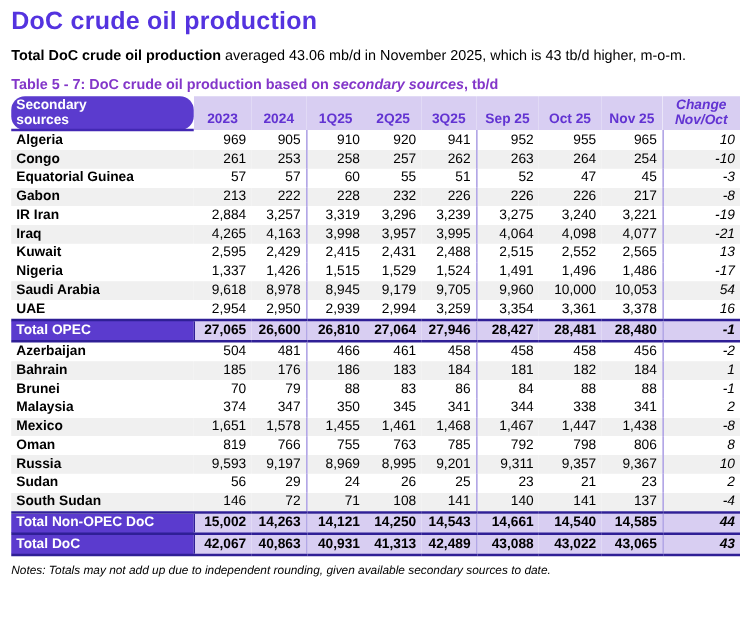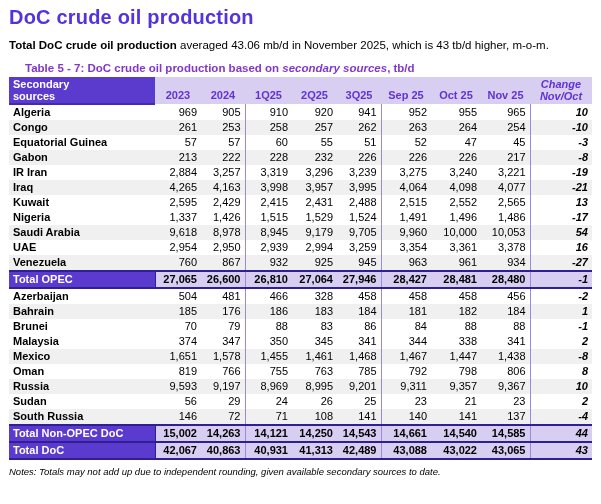--- a/index.html
+++ b/index.html
@@ -15,44 +15,45 @@
   }
   .page{padding:5px 9px 0 9px;}
   .title{
     font-size:20px;font-weight:bold;color:var(--title);
     margin:0 0 9px 0;line-height:24px;letter-spacing:0.2px;
   }
   .summary{font-size:11.5px;line-height:14px;margin:0 0 10px 0;}
   .summary .b{font-weight:bold;}
   .caption{
     font-size:11.5px;font-weight:bold;color:var(--caption);
-    margin:0 0 2px 16px;line-height:13px;
+    margin:0 0 2px 0;line-height:13px;
   }
   .caption .it{font-style:italic;}
   table{border-collapse:collapse;table-layout:fixed;width:583px;font-size:11px;}
   col.c-label{width:146px;}
   col.c-2023{width:46px;} col.c-2024{width:44px;}
   col.c-1q25{width:47px;} col.c-2q25{width:45px;} col.c-3q25{width:44px;}
   col.c-sep25{width:50px;} col.c-oct25{width:50px;} col.c-nov25{width:49px;}
   col.c-change{width:62px;}
   th,td{
     padding:0 4px;height:15px;line-height:15px;
     white-space:nowrap;overflow:hidden;font-weight:normal;
   }
   thead th{height:24px;vertical-align:bottom;background:var(--header-light-bg);
     color:var(--header-text);font-weight:bold;padding-bottom:1px;}
   th.h-label{
     background:var(--header-dark-bg);color:#ffffff;text-align:left;
     vertical-align:top;line-height:12px;padding-top:1px;
     border-bottom:2px solid #4328b4;
+    border-radius:11px;
   }
   th.h-change{font-style:italic;line-height:12px;vertical-align:top;padding-top:1px;}
   tbody td{text-align:right;}
   tbody td.label{text-align:left;font-weight:bold;}
-  tbody td.change{font-style:italic;font-weight:bold;}
+  tbody td.change{font-style:italic;font-weight:normal;}
   tbody tr.odd td{background:#ffffff;}
   tbody tr.even td{background:var(--stripe);}
   tbody td.sep{border-right:1px solid var(--group-separator);}
   tbody tr.total td{
     background:var(--total-row-bg);font-weight:bold;
     border-top:2px solid var(--dark-border);border-bottom:2px solid var(--dark-border);
   }
   tbody tr.total td.label{
     background:var(--total-label-bg);color:#ffffff;
     border-right:1px solid var(--dark-border);
@@ -217,50 +218,38 @@
           <td class="num">2,954</td>
           <td class="num sep">2,950</td>
           <td class="num">2,939</td>
           <td class="num">2,994</td>
           <td class="num sep">3,259</td>
           <td class="num">3,354</td>
           <td class="num">3,361</td>
           <td class="num sep">3,378</td>
           <td class="change">16</td>
         </tr>
-        <tr class="even">
-          <td class="label">Venezuela</td>
-          <td class="num">760</td>
-          <td class="num sep">867</td>
-          <td class="num">932</td>
-          <td class="num">925</td>
-          <td class="num sep">945</td>
-          <td class="num">963</td>
-          <td class="num">961</td>
-          <td class="num sep">934</td>
-          <td class="change">-27</td>
-        </tr>
         <tr class="total">
           <td class="label">Total OPEC</td>
           <td class="num">27,065</td>
           <td class="num sep">26,600</td>
           <td class="num">26,810</td>
           <td class="num">27,064</td>
           <td class="num sep">27,946</td>
           <td class="num">28,427</td>
           <td class="num">28,481</td>
           <td class="num sep">28,480</td>
           <td class="change">-1</td>
         </tr>
         <tr class="odd">
           <td class="label">Azerbaijan</td>
           <td class="num">504</td>
           <td class="num sep">481</td>
           <td class="num">466</td>
-          <td class="num">328</td>
+          <td class="num">461</td>
           <td class="num sep">458</td>
           <td class="num">458</td>
           <td class="num">458</td>
           <td class="num sep">456</td>
           <td class="change">-2</td>
         </tr>
         <tr class="even">
           <td class="label">Bahrain</td>
           <td class="num">185</td>
           <td class="num sep">176</td>
@@ -338,21 +327,21 @@
           <td class="num sep">29</td>
           <td class="num">24</td>
           <td class="num">26</td>
           <td class="num sep">25</td>
           <td class="num">23</td>
           <td class="num">21</td>
           <td class="num sep">23</td>
           <td class="change">2</td>
         </tr>
         <tr class="even">
-          <td class="label">South Russia</td>
+          <td class="label">South Sudan</td>
           <td class="num">146</td>
           <td class="num sep">72</td>
           <td class="num">71</td>
           <td class="num">108</td>
           <td class="num sep">141</td>
           <td class="num">140</td>
           <td class="num">141</td>
           <td class="num sep">137</td>
           <td class="change">-4</td>
         </tr>

